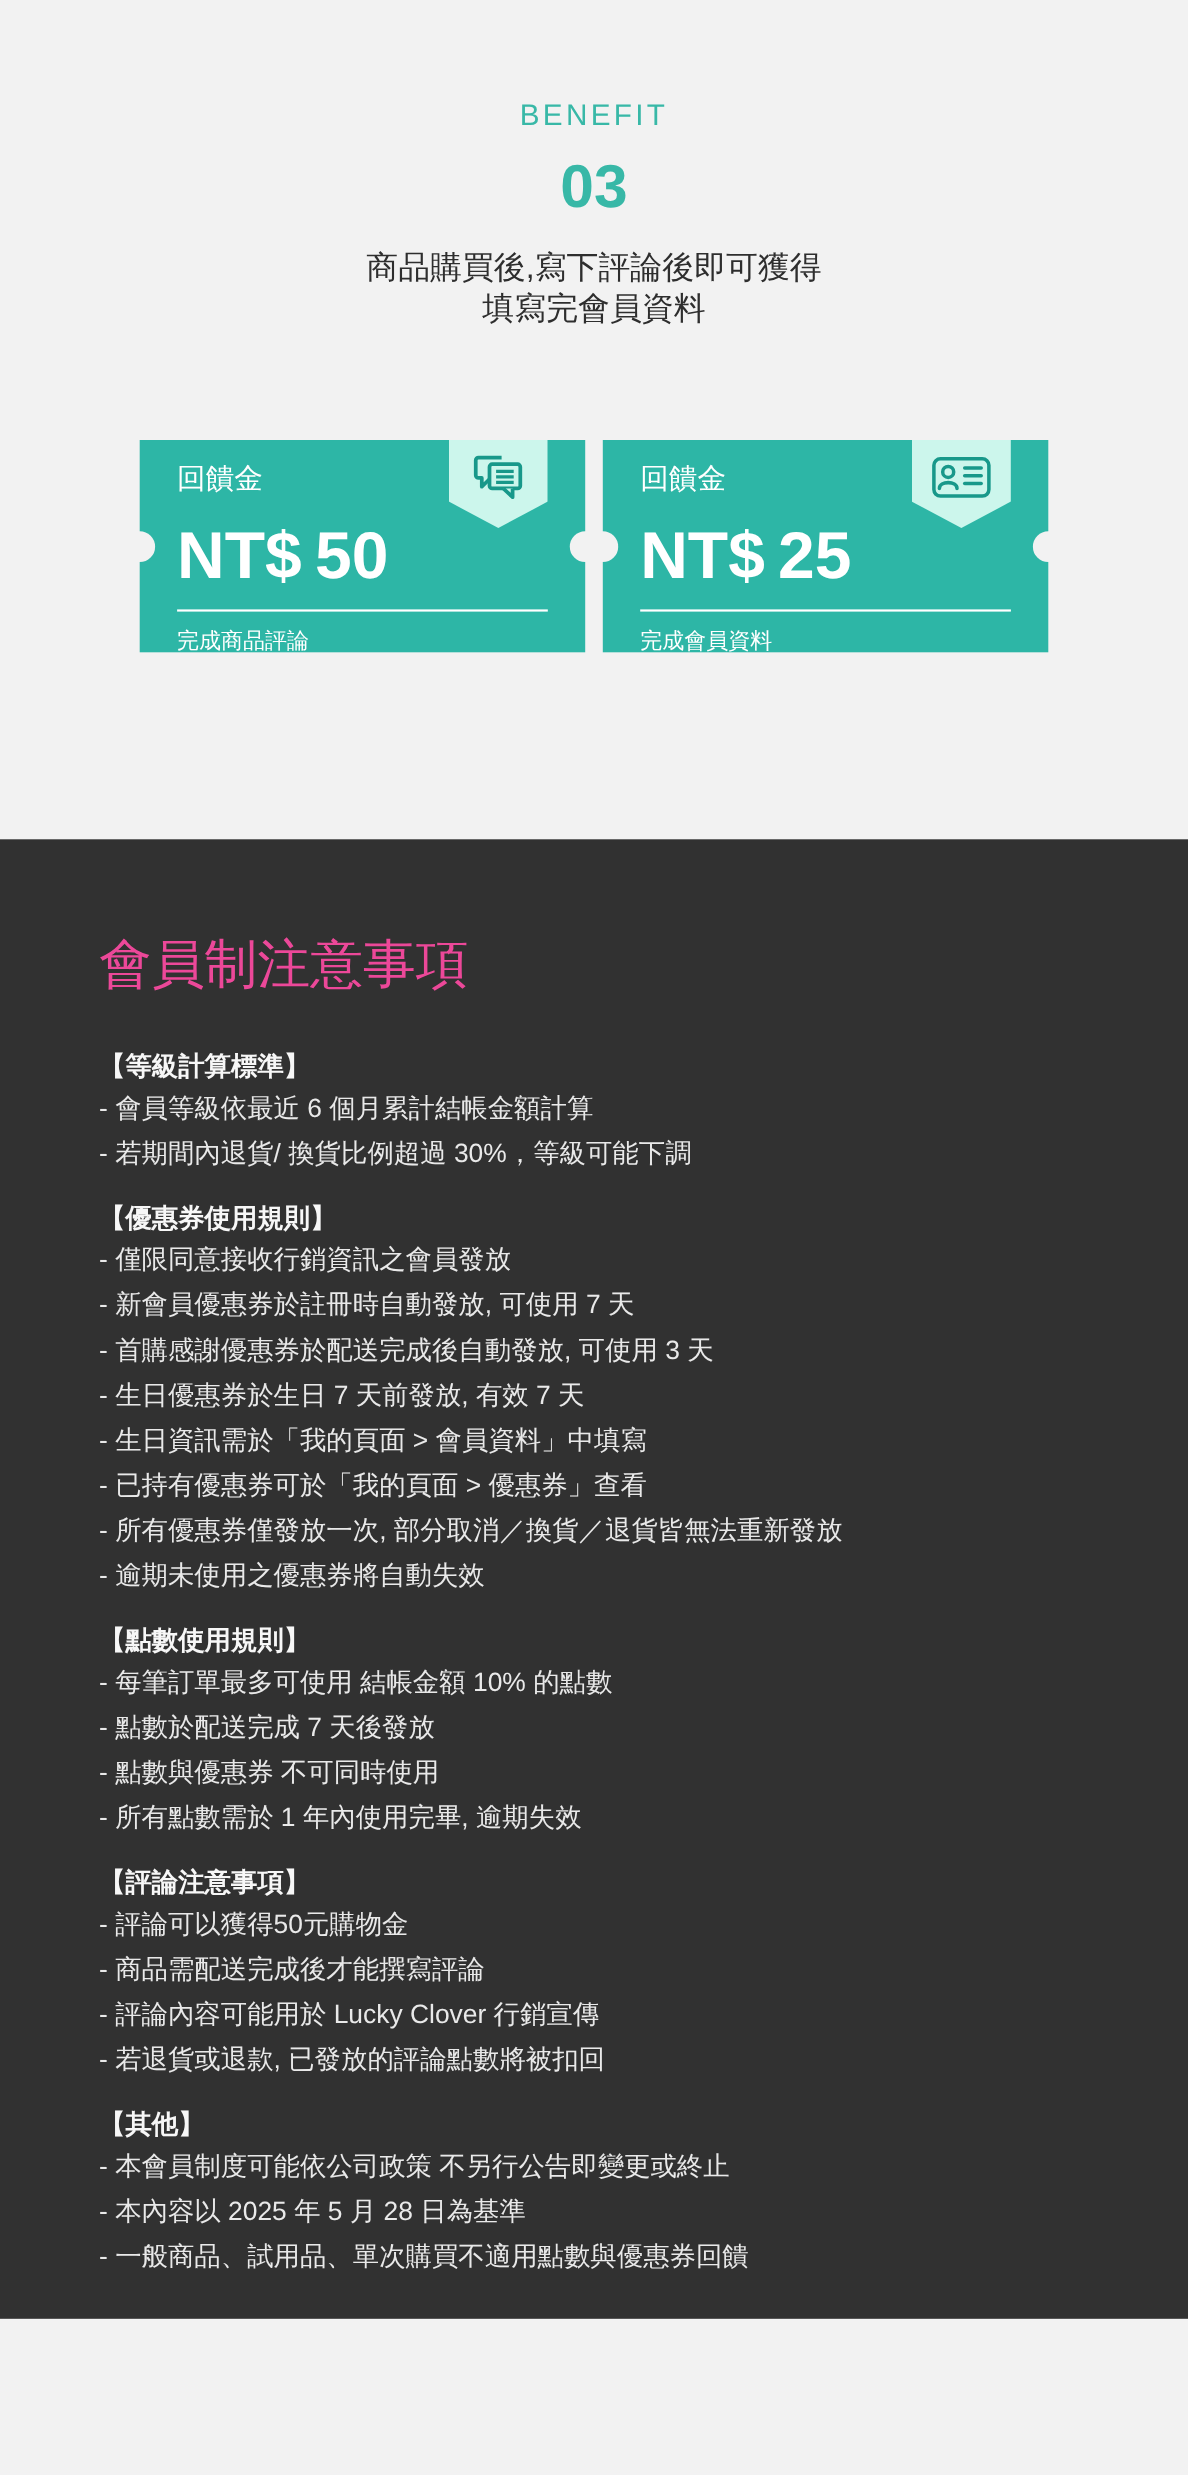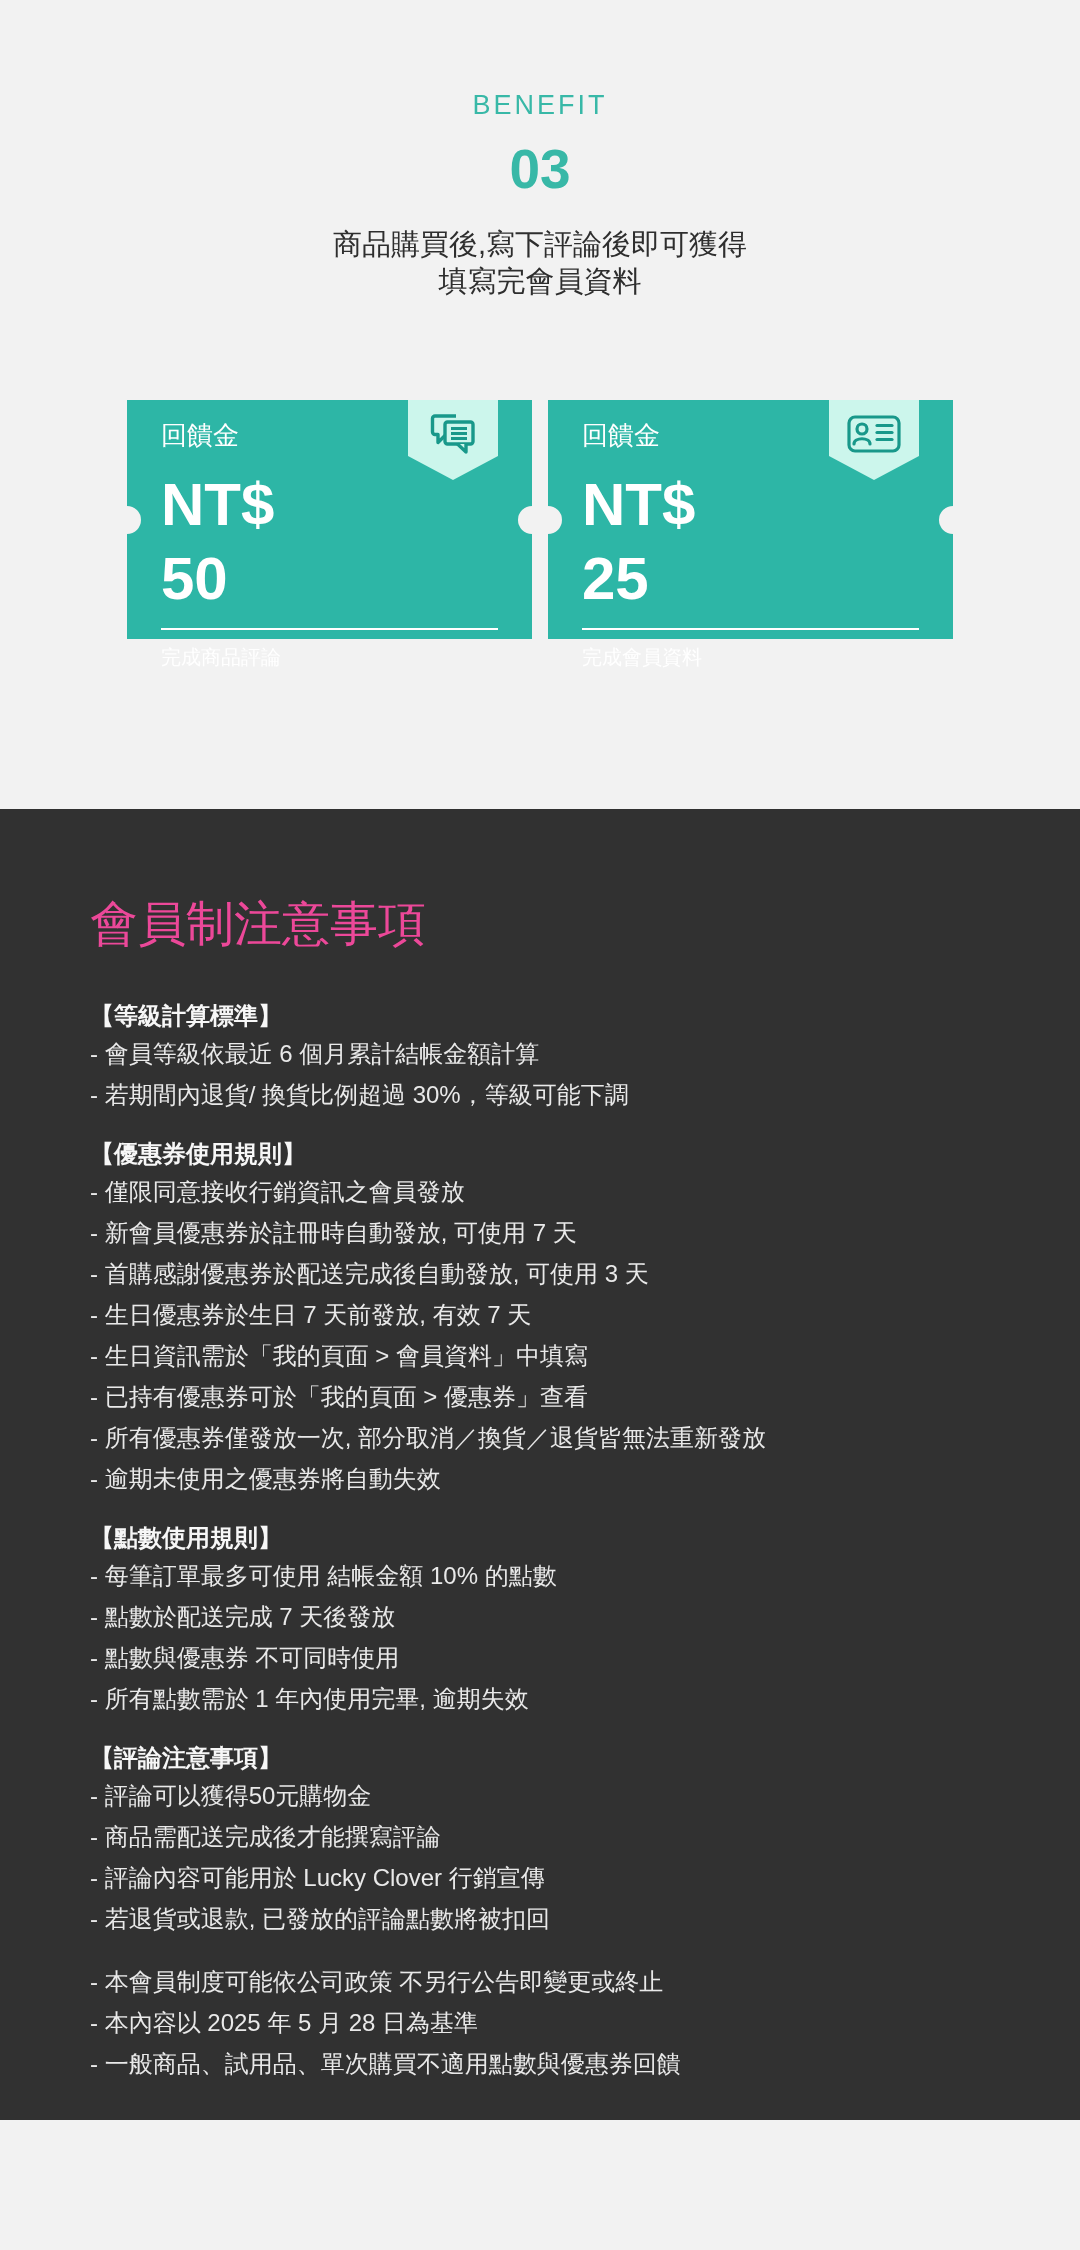--- a/index.html
+++ b/index.html
@@ -20,32 +20,32 @@
   }
   .main-title {
     color:#141414; font-size:62px; line-height:74px; font-weight:900;
     letter-spacing:1px; margin-top:20px;
   }
   .subtitle { margin-top:16px; color:#2e2e2e; font-size:29px; line-height:37px; }
 
   
   .coupon-row { display:flex; gap:16px; margin:100px 127px 0; }
   .coupon {
-    position:relative; flex:1; height:239px; background:#2db6a6;
+    position:relative; flex:1; height:193px; background:#2db6a6;
     padding:20px 34px; text-align:left; color:#ffffff;
   }
   .coupon::before, .coupon::after {
     content:""; position:absolute; top:50%; transform:translateY(-50%);
     width:28px; height:28px; border-radius:50%; background:#f2f2f2;
   }
   .coupon::before { left:-14px; }
   .coupon::after  { right:-14px; }
   .coupon-label { font-size:26px; line-height:30px; font-weight:400; }
   .amount { margin-top:24px; display:flex; align-items:baseline; gap:12px;
-            font-size:60px; line-height:62px; font-weight:bold;flex-direction:column; }
+            font-size:60px; line-height:62px; font-weight:bold; }
   .divider { margin-top:18px; border-top:2px solid #ffffff; }
   .condition { margin-top:12px; font-size:20px; line-height:30px; }
   .ribbon {
     position:absolute; top:0; right:34px; width:90px; height:80px;
     background:#ccf6ec;
     clip-path:polygon(0 0,100% 0,100% 70%,50% 100%,0 70%);
     display:flex; justify-content:center;
   }
   .ribbon svg { margin-top:11px; }
 
@@ -150,19 +150,20 @@
 
     <div class="block">
       <div class="block-title">【評論注意事項】</div>
       <div class="item">- 評論可以獲得50元購物金</div>
       <div class="item">- 商品需配送完成後才能撰寫評論</div>
       <div class="item">- 評論內容可能用於 Lucky Clover 行銷宣傳</div>
       <div class="item">- 若退貨或退款, 已發放的評論點數將被扣回</div>
     </div>
 
     <div class="block">
+      <div class="block-title">【其他】</div>
       <div class="item">- 本會員制度可能依公司政策 不另行公告即變更或終止</div>
       <div class="item">- 本內容以 2025 年 5 月 28 日為基準</div>
       <div class="item">- 一般商品、試用品、單次購買不適用點數與優惠券回饋</div>
     </div>
   </section>
 
 </div>
 
 </body></html>

